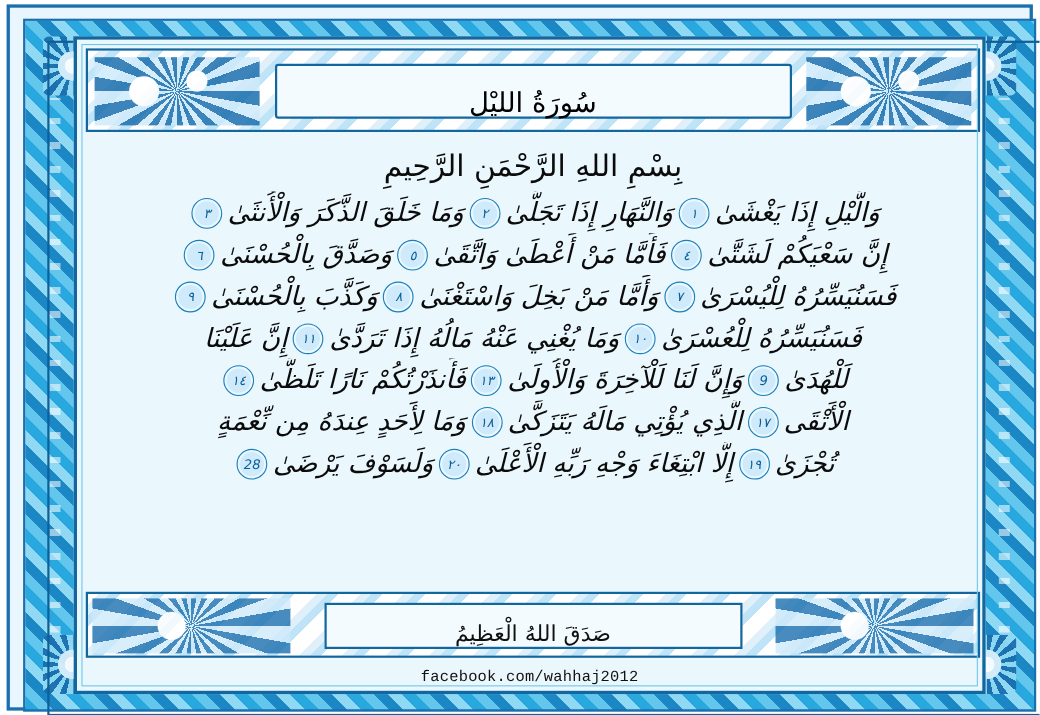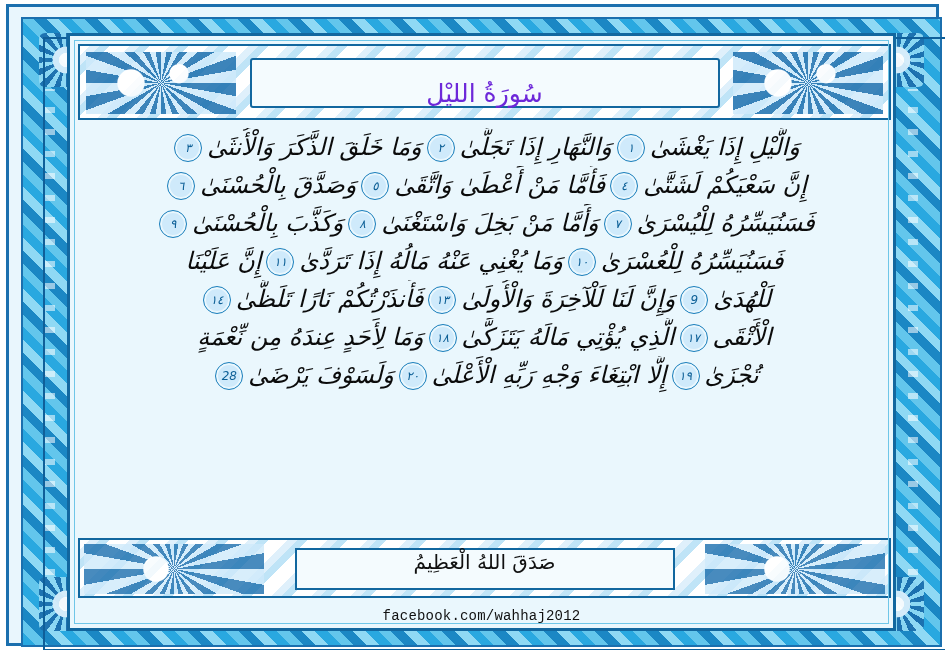--- a/index.html
+++ b/index.html
@@ -162,21 +162,21 @@
     border: 2px solid #12679f;
     background: #f4fbfe;
     border-radius: 3px;
     display: flex;
     align-items: center;
     justify-content: center;
   }
   .surah-title {
     font-family: "DejaVu Sans", sans-serif;
     font-size: 25px;
-    color: #6d28d9;
+    color: #000000;
     direction: rtl;
     letter-spacing: 1px;
     white-space: nowrap;
     margin-top: 21px;
   }
 
   
   .body-area {
     position: absolute;
     left: 14px;
@@ -264,21 +264,21 @@
     position: absolute;
     left: 50%;
     top: 8px;
     transform: translateX(-50%);
     width: 380px;
     height: 42px;
     box-sizing: border-box;
     border: 2px solid #12679f;
     background: #f4fbfe;
     display: flex;
-    align-items: flex-start;
+    align-items: flex-end;
     justify-content: center;
   }
   .sadaqa-text {
     direction: rtl;
     font-size: 20px;
     color: #101010;
     font-family: "DejaVu Sans", sans-serif;
     white-space: nowrap;
   }
 
@@ -316,20 +316,21 @@
 
       <div class="header-band">
         <div class="flourish-left"></div>
         <div class="flourish-right"></div>
         <div class="surah-title-box">
           <span class="surah-title">سُورَةُ الليْل</span>
         </div>
       </div>
 
       <div class="body-area">
+        <div class="basmala">بِسْمِ اللهِ الرَّحْمَنِ الرَّحِيمِ</div>
         <div id="ayah-lines">
             <div class="ayah-line"><span>وَالَّيْلِ إِذَا يَغْشَىٰ</span><span class="ayah-num">١</span><span>وَالنَّهَارِ إِذَا تَجَلَّىٰ</span><span class="ayah-num">٢</span><span>وَمَا خَلَقَ الذَّكَرَ وَالْأُنثَىٰ</span><span class="ayah-num">٣</span></div>
             <div class="ayah-line"><span>إِنَّ سَعْيَكُمْ لَشَتَّىٰ</span><span class="ayah-num">٤</span><span>فَأَمَّا مَنْ أَعْطَىٰ وَاتَّقَىٰ</span><span class="ayah-num">٥</span><span>وَصَدَّقَ بِالْحُسْنَىٰ</span><span class="ayah-num">٦</span></div>
             <div class="ayah-line"><span>فَسَنُيَسِّرُهُ لِلْيُسْرَىٰ</span><span class="ayah-num">٧</span><span>وَأَمَّا مَنْ بَخِلَ وَاسْتَغْنَىٰ</span><span class="ayah-num">٨</span><span>وَكَذَّبَ بِالْحُسْنَىٰ</span><span class="ayah-num">٩</span></div>
             <div class="ayah-line"><span>فَسَنُيَسِّرُهُ لِلْعُسْرَىٰ</span><span class="ayah-num">١٠</span><span>وَمَا يُغْنِي عَنْهُ مَالُهُ إِذَا تَرَدَّىٰ</span><span class="ayah-num">١١</span><span>إِنَّ عَلَيْنَا</span></div>
             <div class="ayah-line"><span>لَلْهُدَىٰ</span><span class="ayah-num">9</span><span>وَإِنَّ لَنَا لَلْآخِرَةَ وَالْأُولَىٰ</span><span class="ayah-num">١٣</span><span>فَأَنذَرْتُكُمْ نَارًا تَلَظَّىٰ</span><span class="ayah-num">١٤</span></div>
             <div class="ayah-line"><span>الْأَتْقَى</span><span class="ayah-num">١٧</span><span>الَّذِي يُؤْتِي مَالَهُ يَتَزَكَّىٰ</span><span class="ayah-num">١٨</span><span>وَمَا لِأَحَدٍ عِندَهُ مِن نِّعْمَةٍ</span></div>
             <div class="ayah-line"><span>تُجْزَىٰ</span><span class="ayah-num">١٩</span><span>إِلَّا ابْتِغَاءَ وَجْهِ رَبِّهِ الْأَعْلَىٰ</span><span class="ayah-num">٢٠</span><span>وَلَسَوْفَ يَرْضَىٰ</span><span class="ayah-num">28</span></div>
           </div>
       </div>

